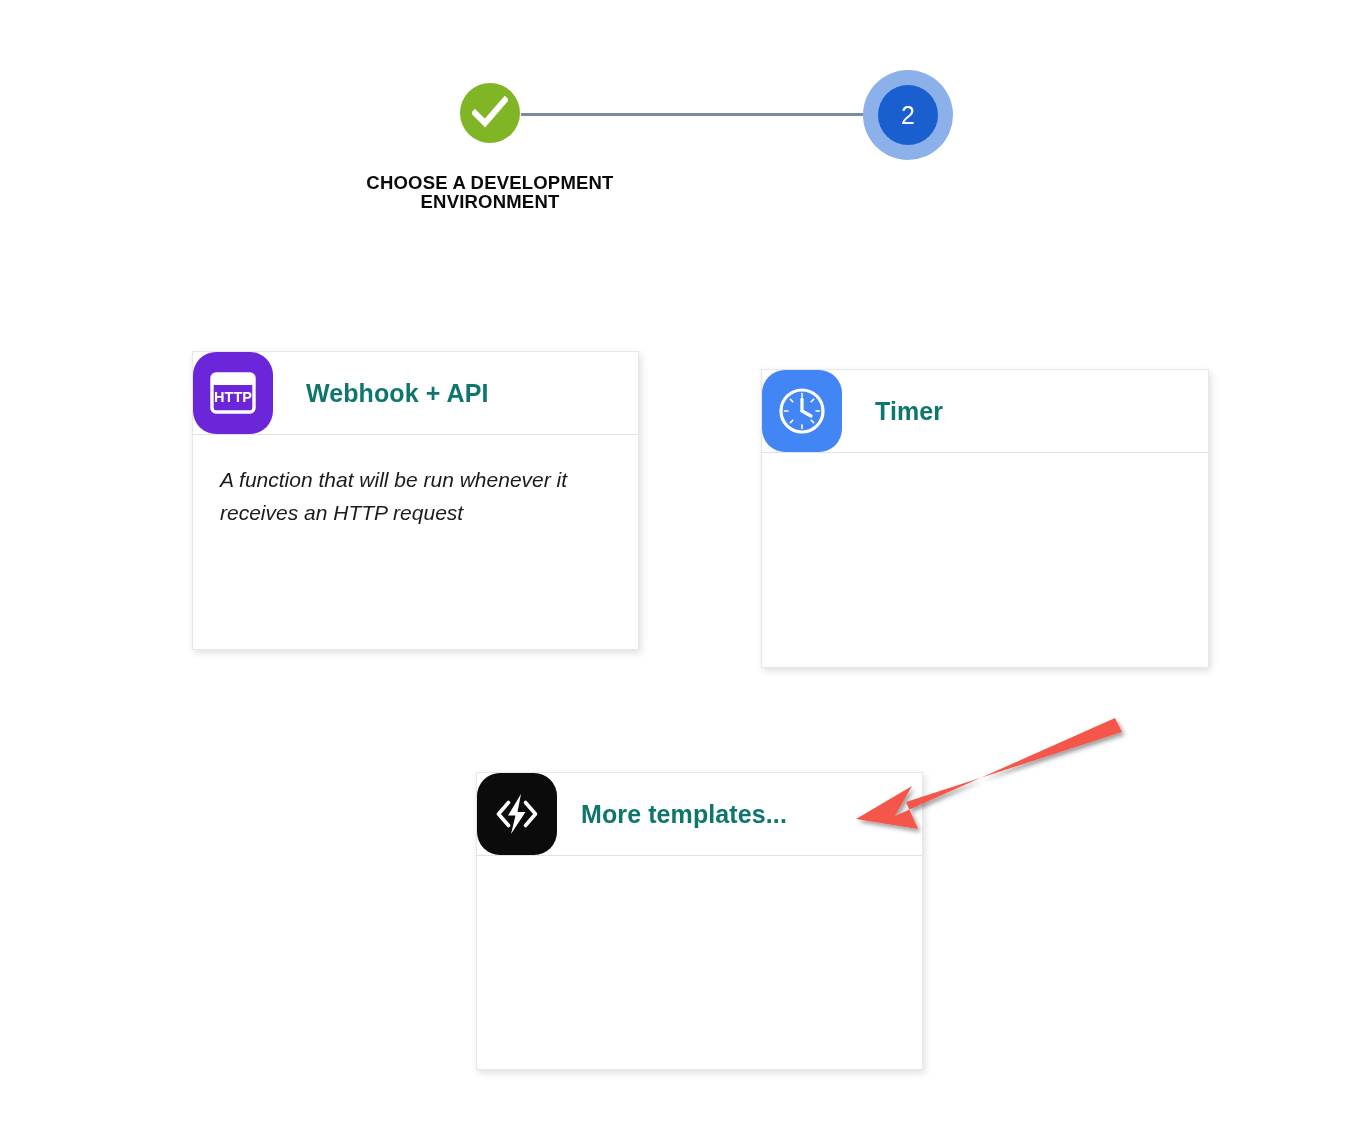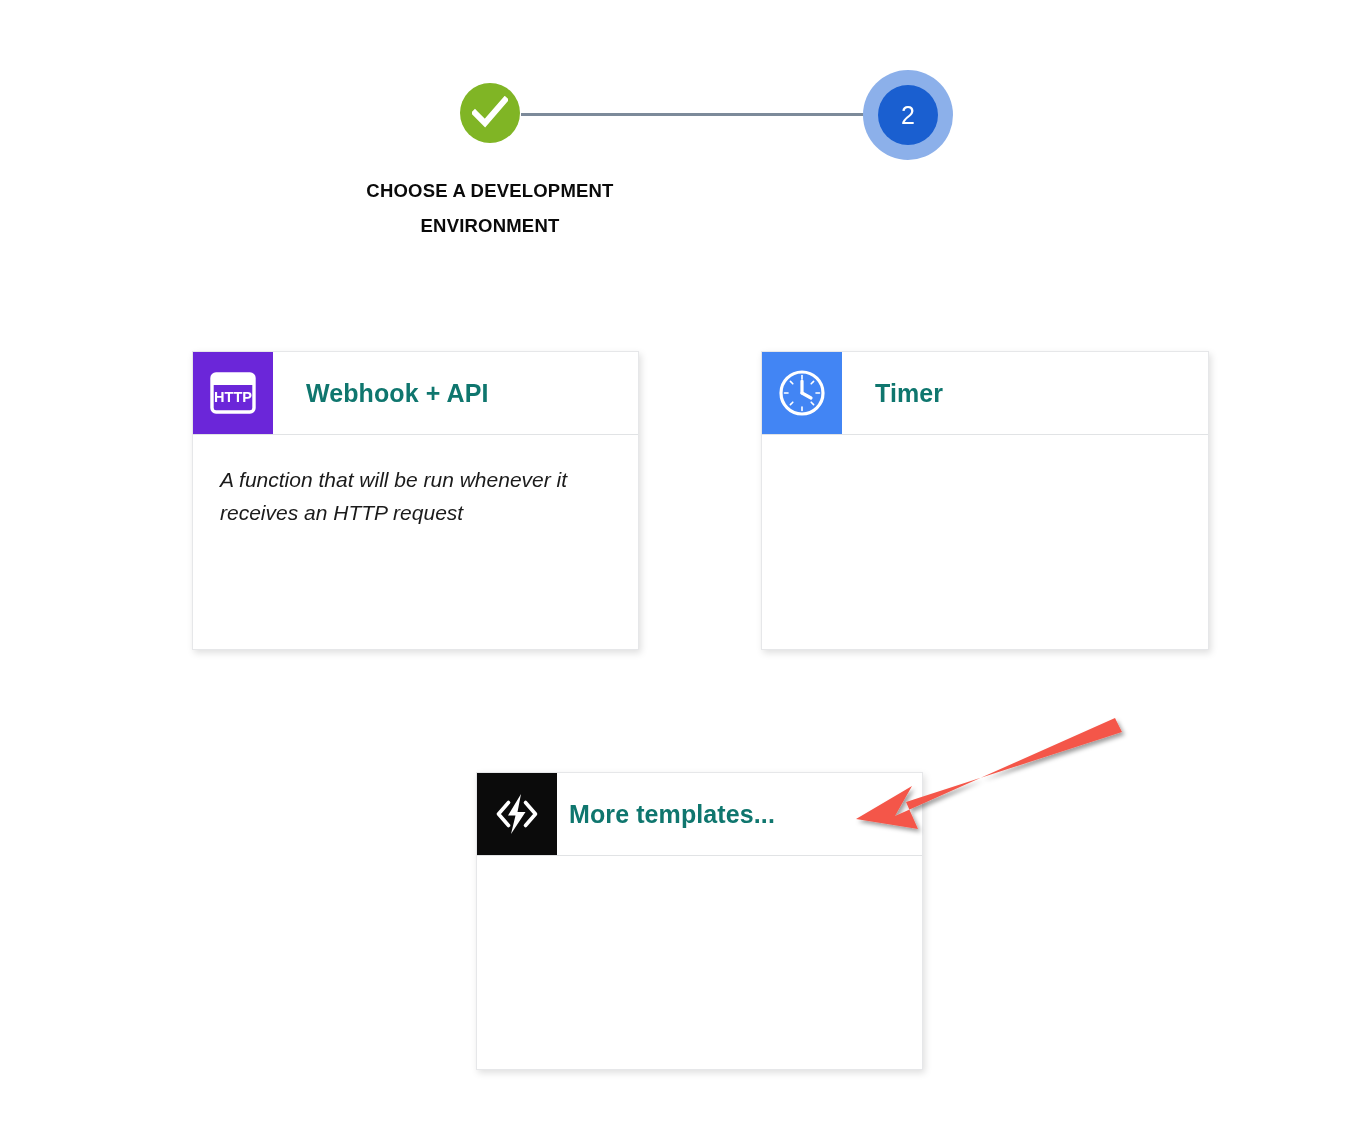--- a/index.html
+++ b/index.html
@@ -85,21 +85,21 @@
     font-weight: normal;
     line-height: 60px;
     text-align: center;
   }
 
   .step-label {
     margin-top: 13px;
     font-size: 18.5px;
     font-weight: bold;
     letter-spacing: 0.2px;
-    line-height: 35px;
+    line-height: 19px;
     text-transform: uppercase;
     color: #0a0a0a;
   }
 
   
   .card {
     position: absolute;
     background: #ffffff;
     border: 1px solid #e6e7e9;
     box-shadow: 2px 3px 7px rgba(0,0,0,0.13);
@@ -111,20 +111,21 @@
     align-items: stretch;
     border-bottom: 1px solid #e1e3e5;
   }
   .card-icon {
     width: 80px;
     min-width: 80px;
     height: 82px;
     display: flex;
     align-items: center;
     justify-content: center;
+    border-radius: 23px;
   }
   .card-title {
     flex: 1;
     display: flex;
     align-items: center;
     padding-left: 33px;
     font-size: 25px;
     font-weight: bold;
     color: #0f766e;
     letter-spacing: 0.1px;
@@ -132,27 +133,27 @@
   .card-body {
     padding: 28px 27px 0 27px;
     font-size: 21px;
     line-height: 33px;
     color: #1b1b1b;
     font-style: italic;
   }
 
   
   #card-webhook { left: 192px;  top: 351px;  width: 447px; height: 299px; }
-  #card-timer   { left: 761px;  top: 351px;  width: 448px; height: 299px; }
+  #card-timer   { left: 761px;  top: 369px;  width: 448px; height: 299px; }
   #card-more    { left: 476px;  top: 772px;  width: 447px; height: 298px; }
 
   #card-webhook .card-icon { background: #6b26d9; }
   #card-timer   .card-icon { background: #4285f4; }
   #card-more    .card-icon { background: #0b0b0b; }
-  #card-more .card-title { padding-left: 12px; }
+  #card-more .card-title { padding-left: 24px; }
   #card-more .card-body  { padding-left: 30px; }
 
   
   .annotation-arrow {
     position: absolute;
     left: 840px;
     top: 698px;
     width: 300px;
     height: 150px;
     pointer-events: none;

